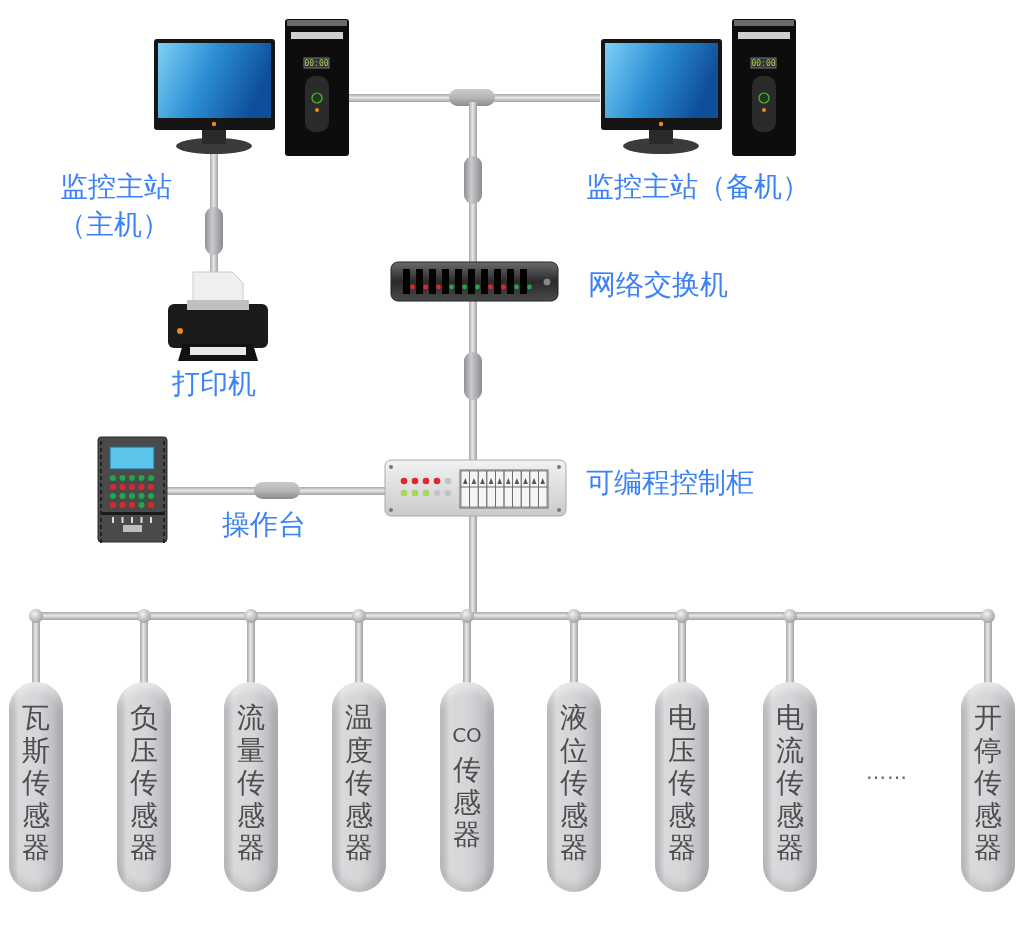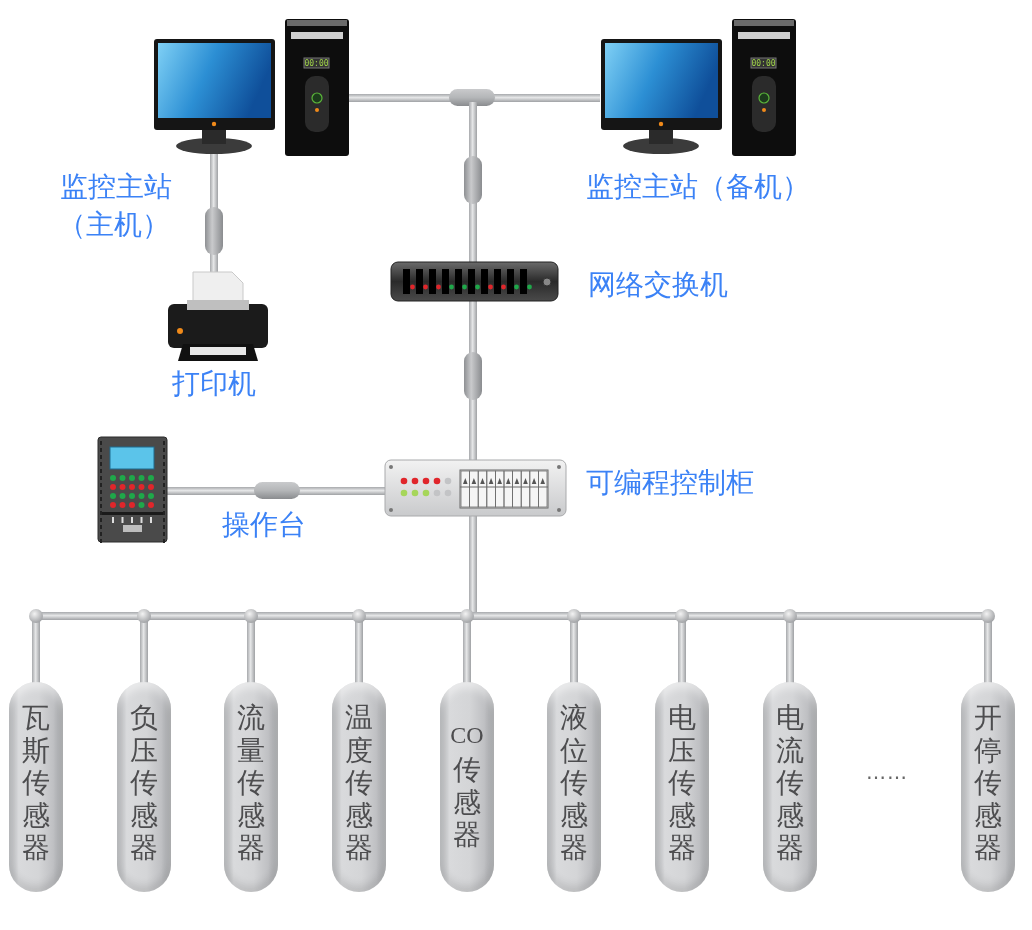--- a/index.html
+++ b/index.html
@@ -4,21 +4,21 @@
 <style>
   html,body{margin:0;padding:0;background:#ffffff;}
   body{width:1032px;height:930px;position:relative;overflow:hidden;font-family:"DejaVu Sans","Liberation Sans",sans-serif;}
   #stage{position:absolute;left:0;top:0;width:1032px;height:930px;}
   .lbl{position:absolute;color:#3b82f6;font-size:28px;line-height:1.2;white-space:nowrap;font-family:"DejaVu Sans","Liberation Sans",sans-serif;}
   .pill{position:absolute;width:54px;height:210px;top:682px;border-radius:27px;
     background:linear-gradient(90deg,#a9abae 0%,#d9dadc 18%,#d4d5d7 55%,#bfc0c3 82%,#9a9c9f 100%);
     box-shadow:inset 0 6px 8px rgba(255,255,255,.5), inset 0 -6px 8px rgba(0,0,0,.12);}
   .pill-text{position:absolute;left:0;width:54px;top:20px;text-align:center;color:#4d4d4f;font-size:28px;line-height:32.5px;font-family:"DejaVu Sans","Liberation Sans",sans-serif;}
   .pill-text span{display:block;}
-  .pill-text .latin{font-size:24px;line-height:30px;margin-top:8px;margin-bottom:4px;font-family:Liberation Serif, serif;}
+  .pill-text .latin{font-size:20px;line-height:30px;margin-top:8px;margin-bottom:4px;}
   .dots{position:absolute;left:866px;top:760px;font-size:20px;color:#666;letter-spacing:1px;}
 </style>
 </head>
 <body>
 
 <div id="stage">
   <svg id="wires" width="1032" height="930" style="position:absolute;left:0;top:0">
     <defs>
       <linearGradient id="vcable" x1="0" x2="1" y1="0" y2="0">
         <stop offset="0" stop-color="#a7a9ac"></stop>

